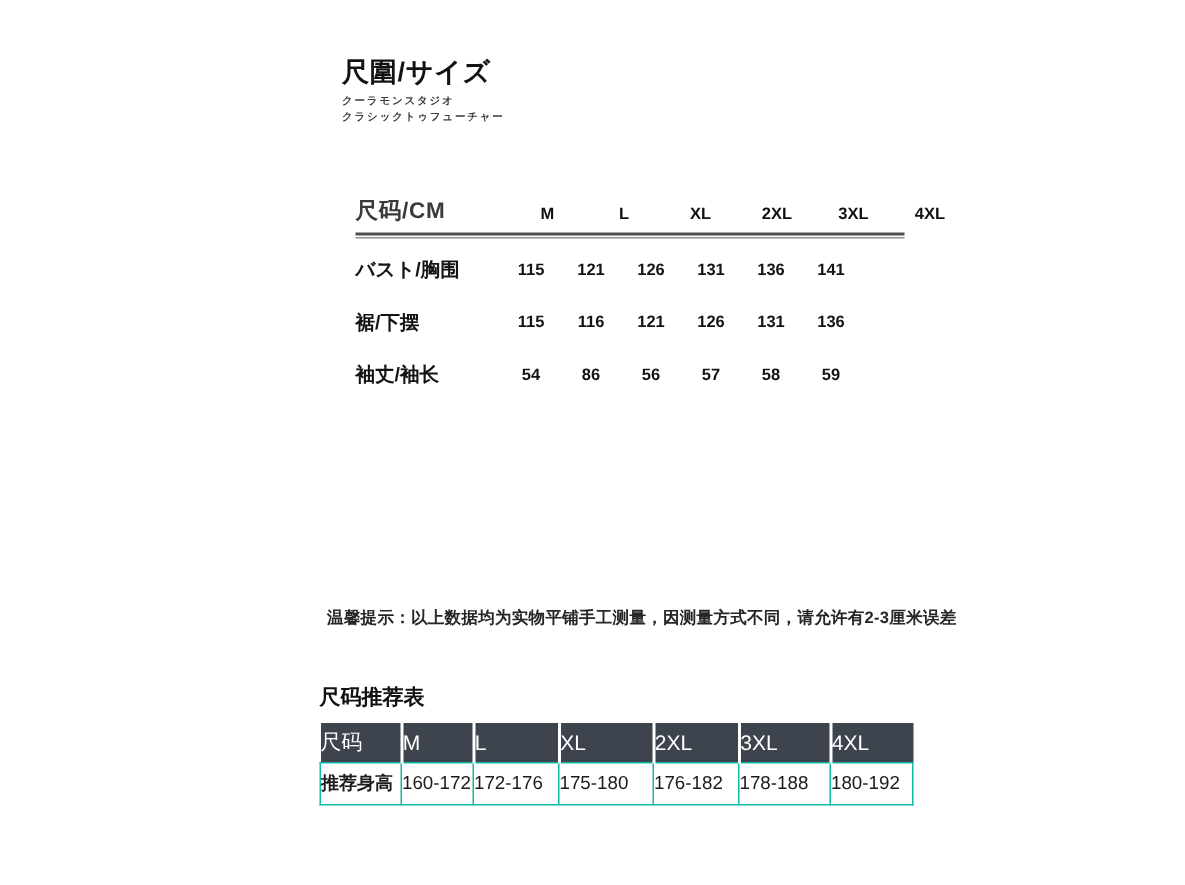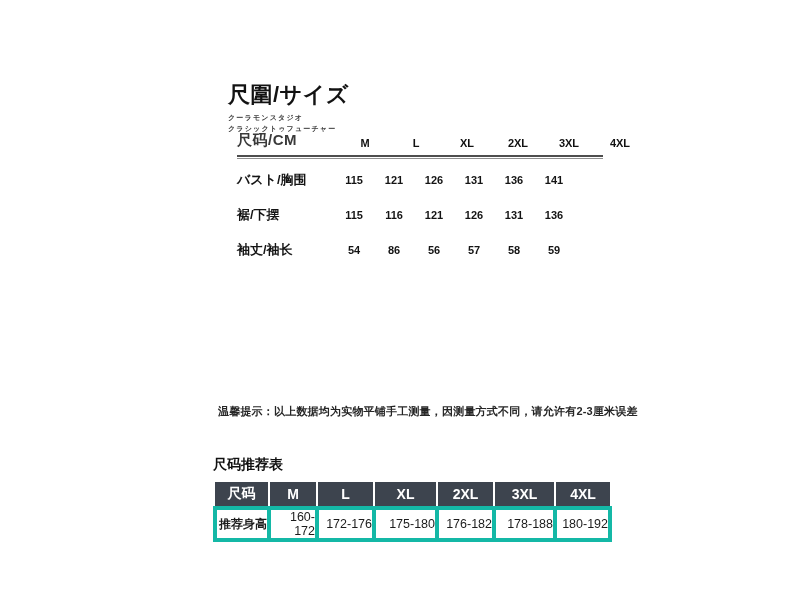--- a/index.html
+++ b/index.html
@@ -4,21 +4,21 @@
 <style>
   * { margin:0; padding:0; box-sizing:border-box; }
   html,body { background:#ffffff; }
   .canvas {
     position:relative; width:790px; height:590px; background:#ffffff;
     font-family:"Liberation Sans","DejaVu Sans",sans-serif; color:#1c1c1c; overflow:hidden;
   }
 
   
   .brand { position:absolute; left:228px; top:36px; }
-  .brand-title { font-size:22px; font-weight:bold; color:#121212; letter-spacing:0.5px;margin-top:44px; }
+  .brand-title { font-size:18px; font-weight:bold; color:#121212; letter-spacing:0.5px; }
   .brand-sub { font-size:7px; color:#3c3c3c; letter-spacing:1.2px; line-height:10px; margin-top:3px; font-weight:600; }
   .brand-sub.second { margin-top:1px; }
 
   
   .size-table { position:absolute; left:237px; top:120px; width:366px; }
   .st-header { display:grid; grid-template-columns:97px repeat(6,40px); align-items:end; height:30px;gap:11px; }
   .st-unit { font-size:15px; font-weight:bold; color:#3a3a3a; letter-spacing:0.5px; }
   .st-col { font-size:11px; font-weight:bold; text-align:center; color:#111; padding-bottom:1px; }
   .st-rule { margin-top:5px; height:4px; border-top:2px solid #4e4e4e; border-bottom:1px solid #909090; }
   .st-body { margin-top:3px; }
@@ -28,24 +28,24 @@
 
   
   .note { position:absolute; left:218px; top:404px; font-size:11px; font-weight:600;
           color:#262626; white-space:nowrap; letter-spacing:0.2px; }
 
   
   .rec-title { position:absolute; left:213px; top:456px; width:395px; 
                font-size:14px; font-weight:bold; color:#111; }
   .rec-table { position:absolute; left:213px; top:482px; width:395px;
                border-collapse:collapse; table-layout:fixed; }
-  .rec-table th { background:#3d444e; color:#ffffff; font-weight:bold; font-size:14px;
-                  height:26px; border-left:2px solid #ffffff; text-align:center; }
+  .rec-table th { background:#3d444e; color:#ffffff; font-weight:normal; font-size:14px;
+                  height:26px; border-left:2px solid #ffffff; text-align:left; }
   .rec-table th:first-child { border-left:none; }
-  .rec-table td { border:4px solid #14b8a6; text-align:right; font-size:12.5px;
+  .rec-table td { border:1px solid #14b8a6; text-align:left; font-size:12.5px;
                   height:28px; color:#1c1c1c; background:#ffffff; }
   .rec-table td.row-label { font-weight:bold; font-size:12px; }
 </style>
 </head>
 <body>
 
 <div class="canvas">
 
   <header class="brand">
     <div class="brand-title">尺圍/サイズ</div>

